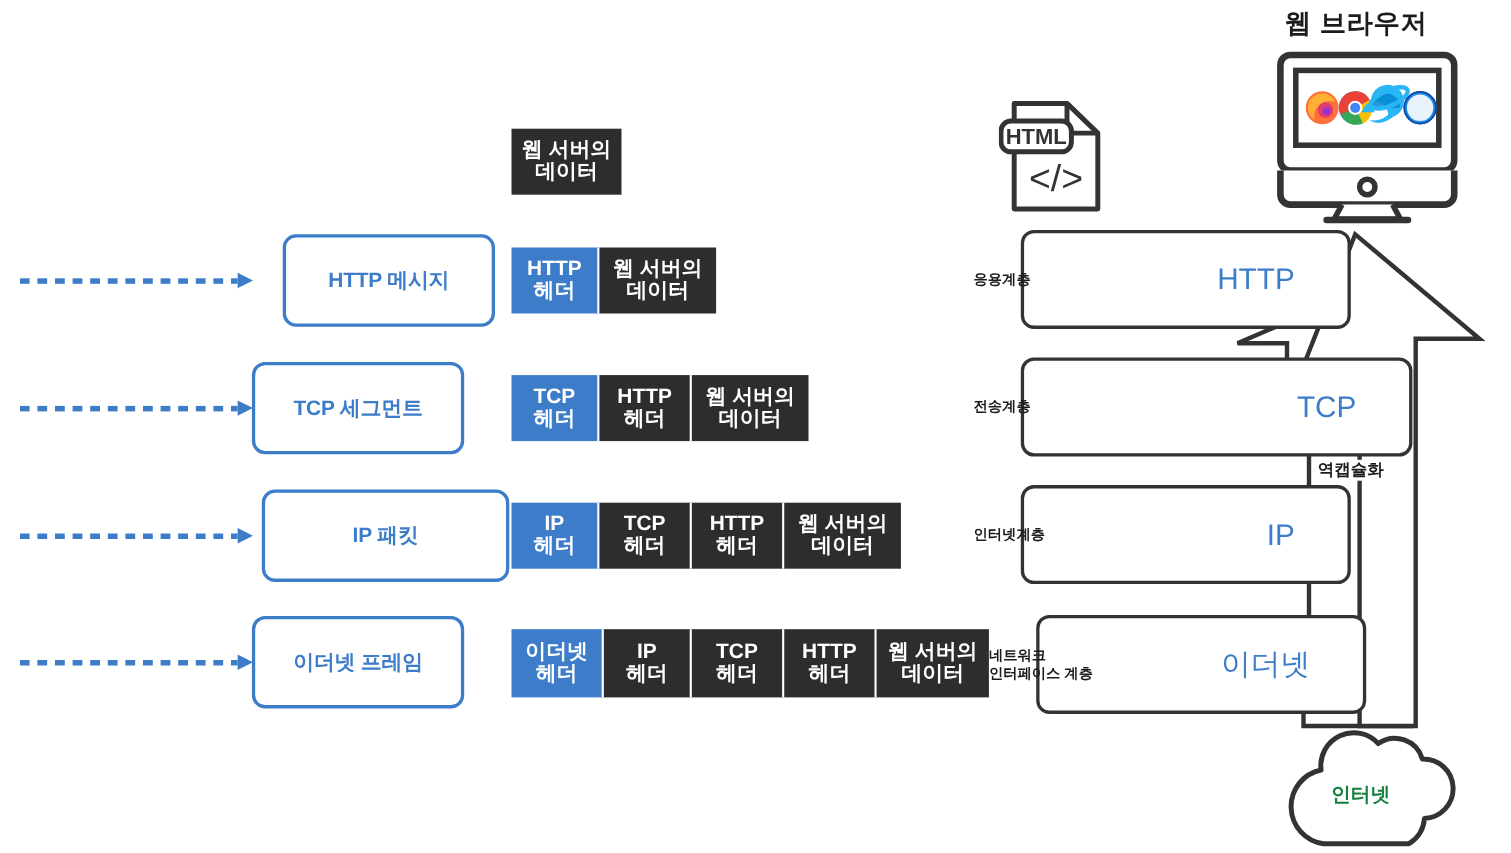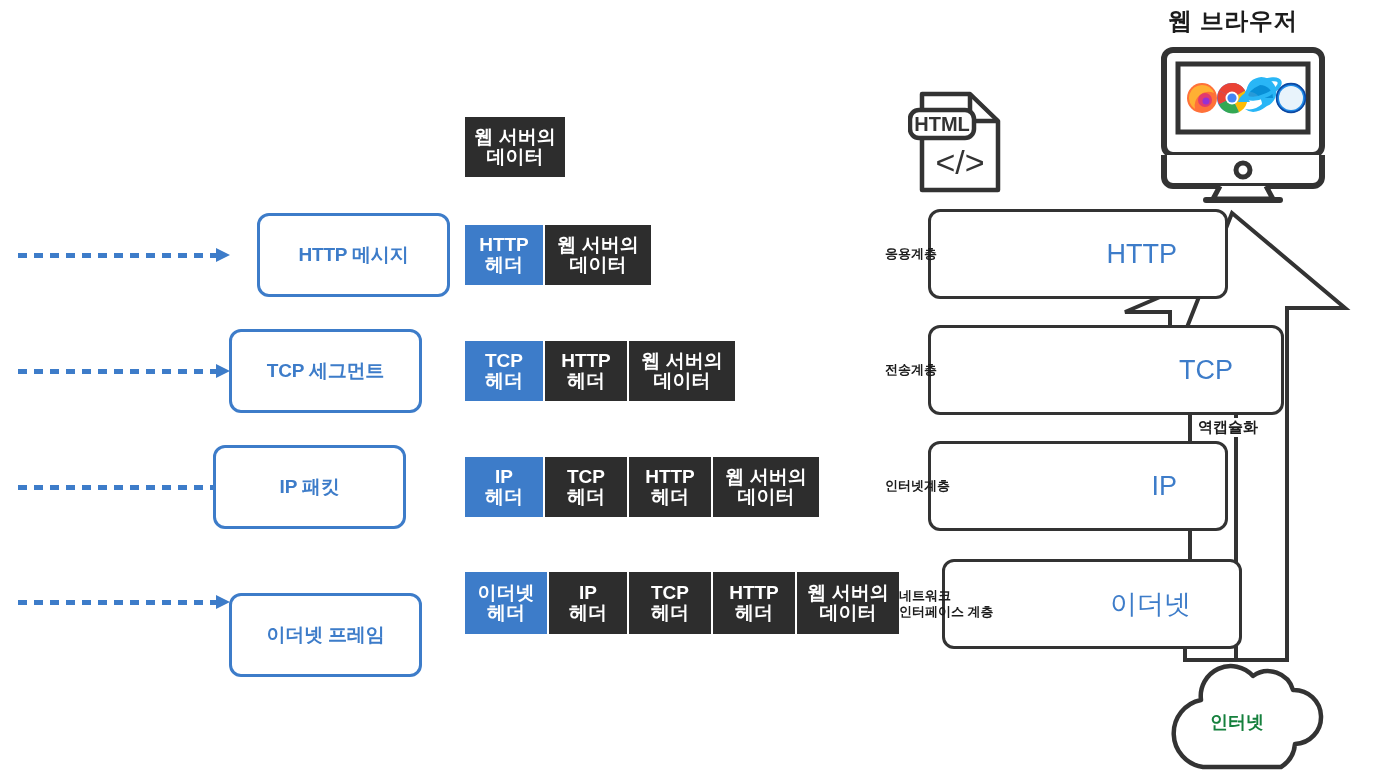--- a/index.html
+++ b/index.html
@@ -106,24 +106,24 @@
     <div class="line"></div>
     <div class="head"></div>
   </div>
 
   <div class="pdu-box" style="left:229px;top:213px;width:193px;height:84px;margin-left:28px;">
     <span>HTTP 메시지</span>
   </div>
   <div class="pdu-box" style="left:229px;top:329px;width:193px;height:84px;">
     <span>TCP 세그먼트</span>
   </div>
-  <div class="pdu-box" style="left:213px;top:445px;width:193px;height:84px;">
+  <div class="pdu-box" style="left:238px;top:445px;width:225px;height:84px;">
     <span>IP 패킷</span>
   </div>
-  <div class="pdu-box" style="left:229px;top:593px;width:193px;height:84px;text-align:center;">
+  <div class="pdu-box" style="left:229px;top:560px;width:193px;height:84px;text-align:center;">
     <span>이더넷 프레임</span>
   </div>
 
   <div class="packet-row" style="left:465px;top:117px;height:60px;">
     <div class="seg dark" style="width:100px;">
       <span>웹 서버의</span>
       <span>데이터</span>
     </div>
   </div>
 

